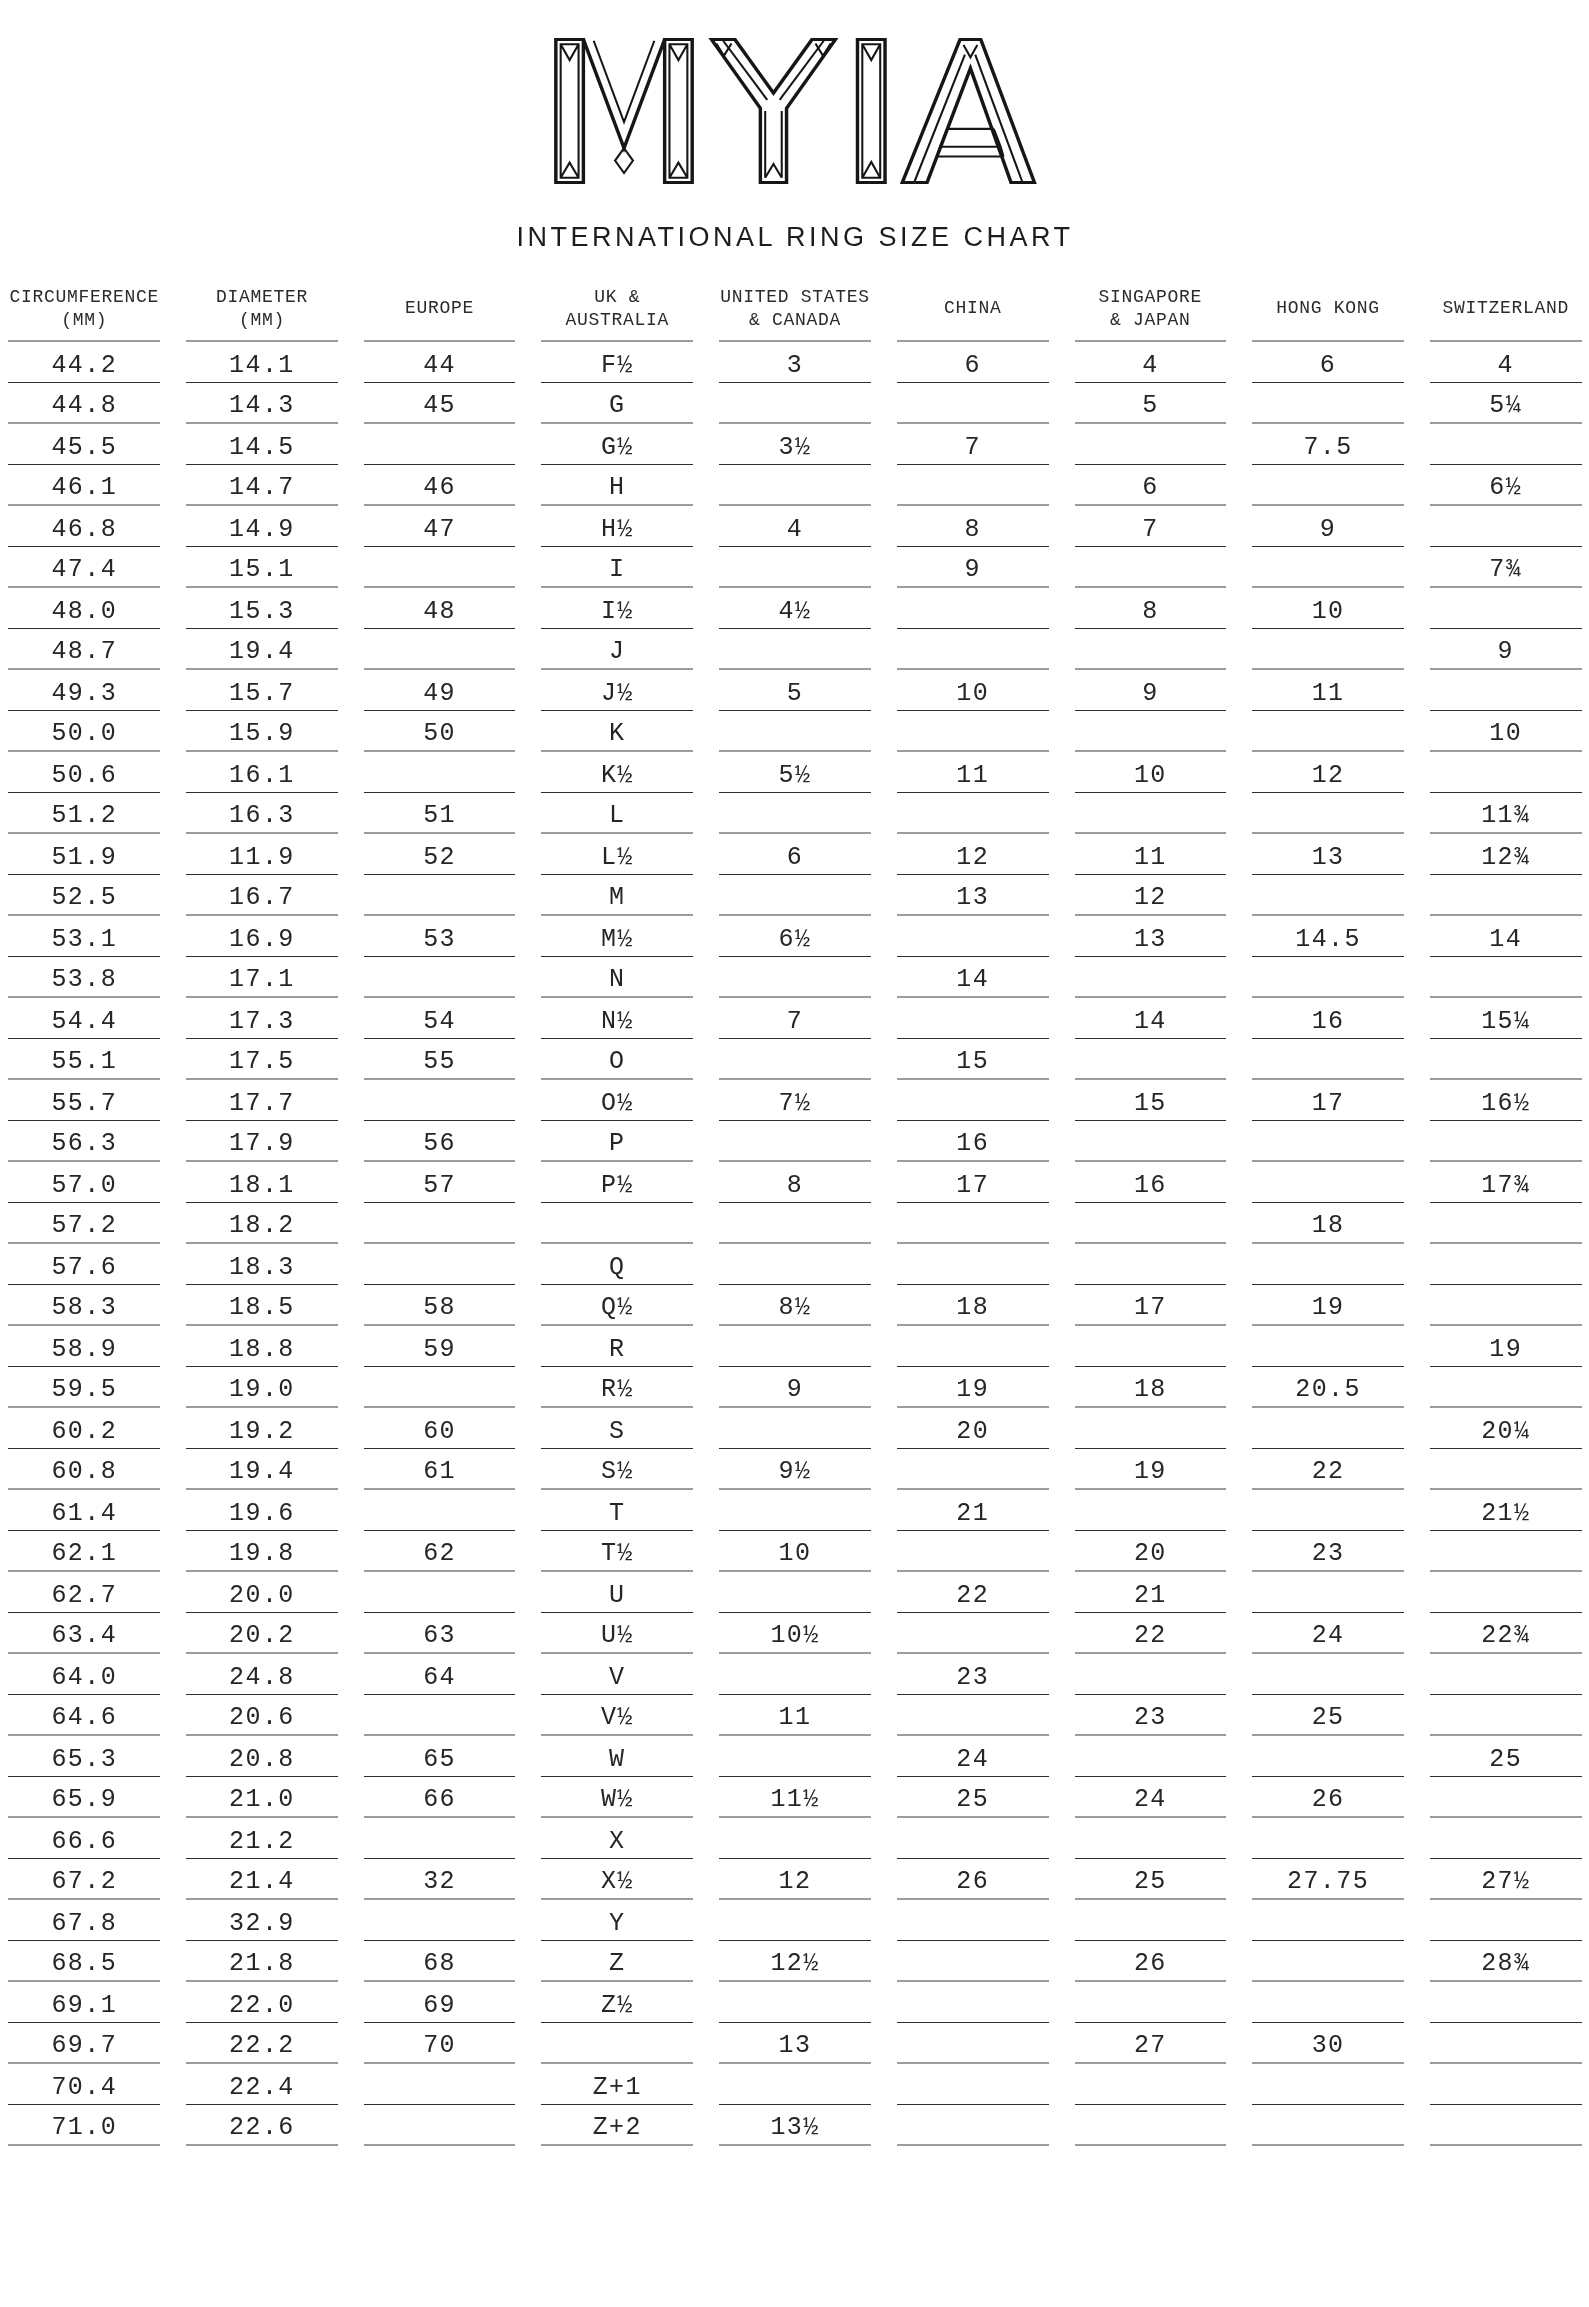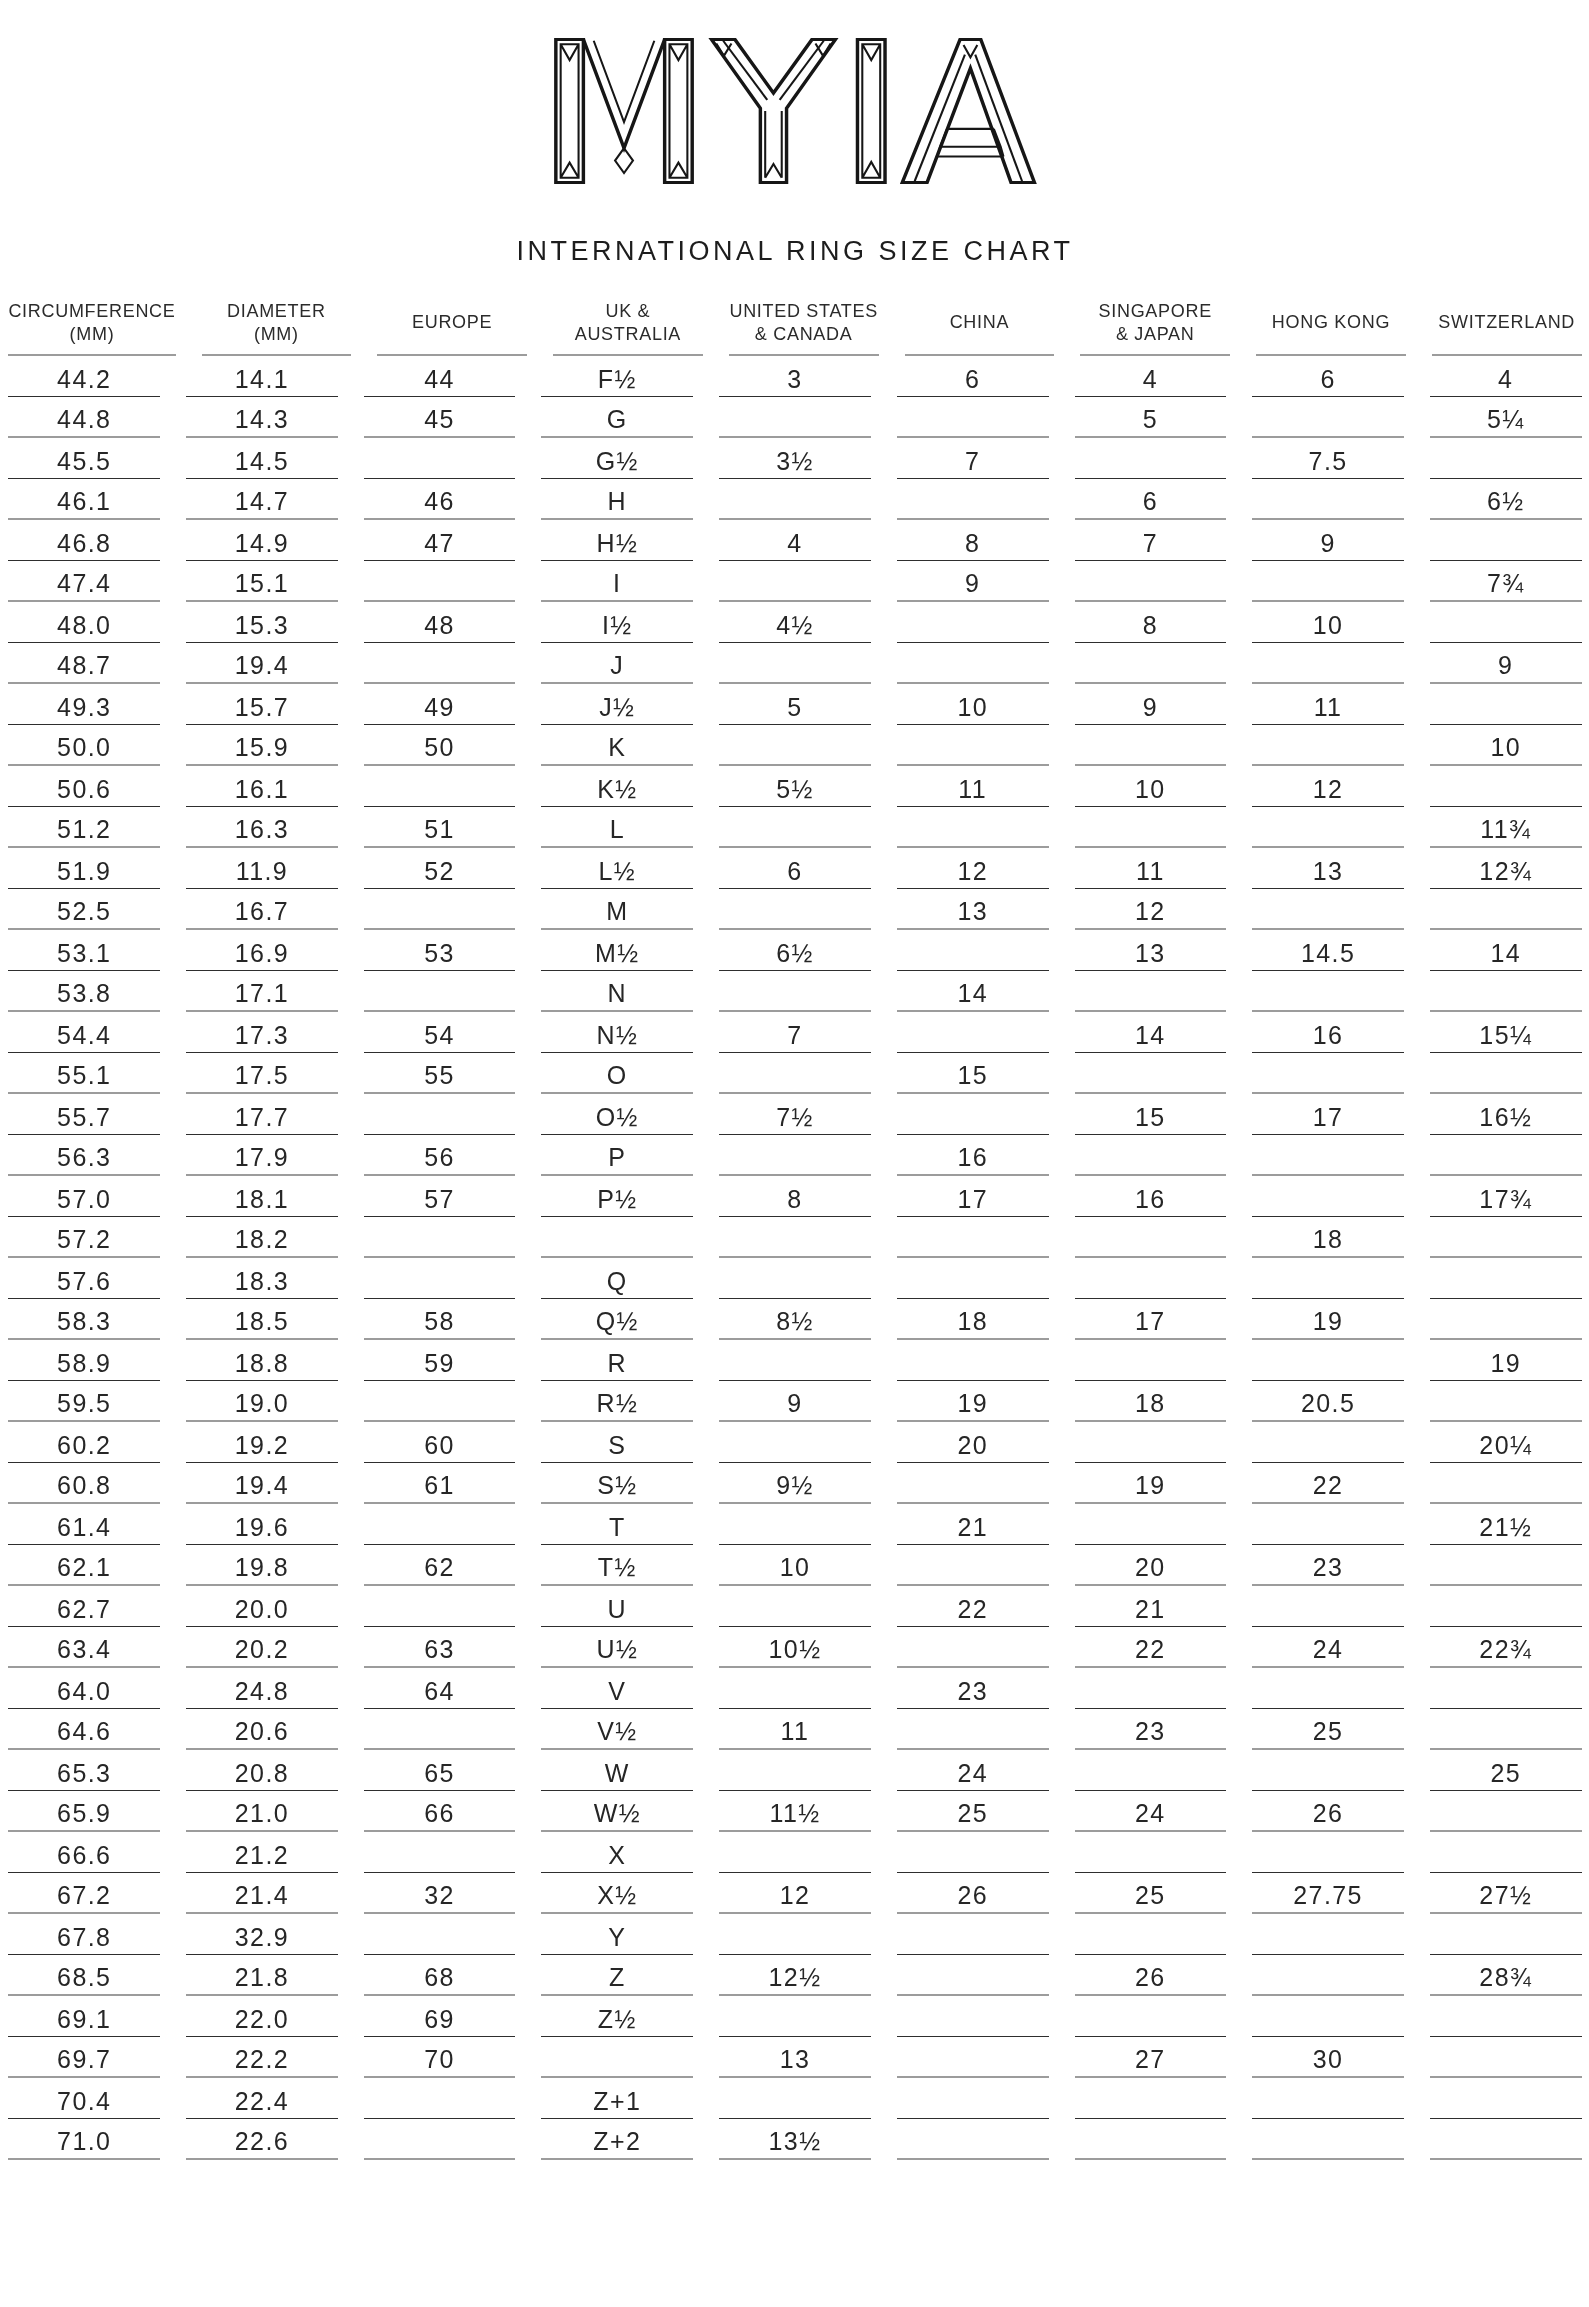--- a/index.html
+++ b/index.html
@@ -10,26 +10,26 @@
   body{
     width:1590px;height:2307px;position:relative;
     font-family:"Liberation Sans",sans-serif;color:var(--text);
   }
   .logo-wrap{padding-top:38px;display:flex;justify-content:center;}
   .logo-svg{width:491px;height:146px;display:block;}
   .logo-svg path, .logo-svg polyline{fill:none;stroke:var(--ink);stroke-linejoin:miter;stroke-miterlimit:12;}
   .outer{stroke-width:5px;}
   .inner{stroke-width:3px;}
   .title{
-    margin-top:52px;text-align:center;font-size:27px;line-height:31px;
+    margin-top:38px;text-align:center;font-size:27px;line-height:31px;
     font-weight:400;letter-spacing:3.5px;color:#1d1d1d;white-space:nowrap;
   }
   .chart{margin:24px 8.4px 0 8.4px;}
   .chart-header,.chart-body{
-    display:grid;grid-template-columns:repeat(9,1fr);column-gap:26px;
+    display:grid;grid-template-columns:repeat(9,1fr);column-gap:26px;font-family:Liberation Mono, monospace;
   }
   .hcell{
     height:65px;border-bottom:2.8px solid var(--line-gray);
     display:flex;flex-direction:column;justify-content:center;align-items:center;
     text-align:center;font-size:18px;line-height:22.5px;letter-spacing:0.7px;color:var(--head);
     white-space:nowrap;
   }
   .cell{
     height:41px;padding-top:6.3px;
     display:flex;align-items:center;justify-content:center;

